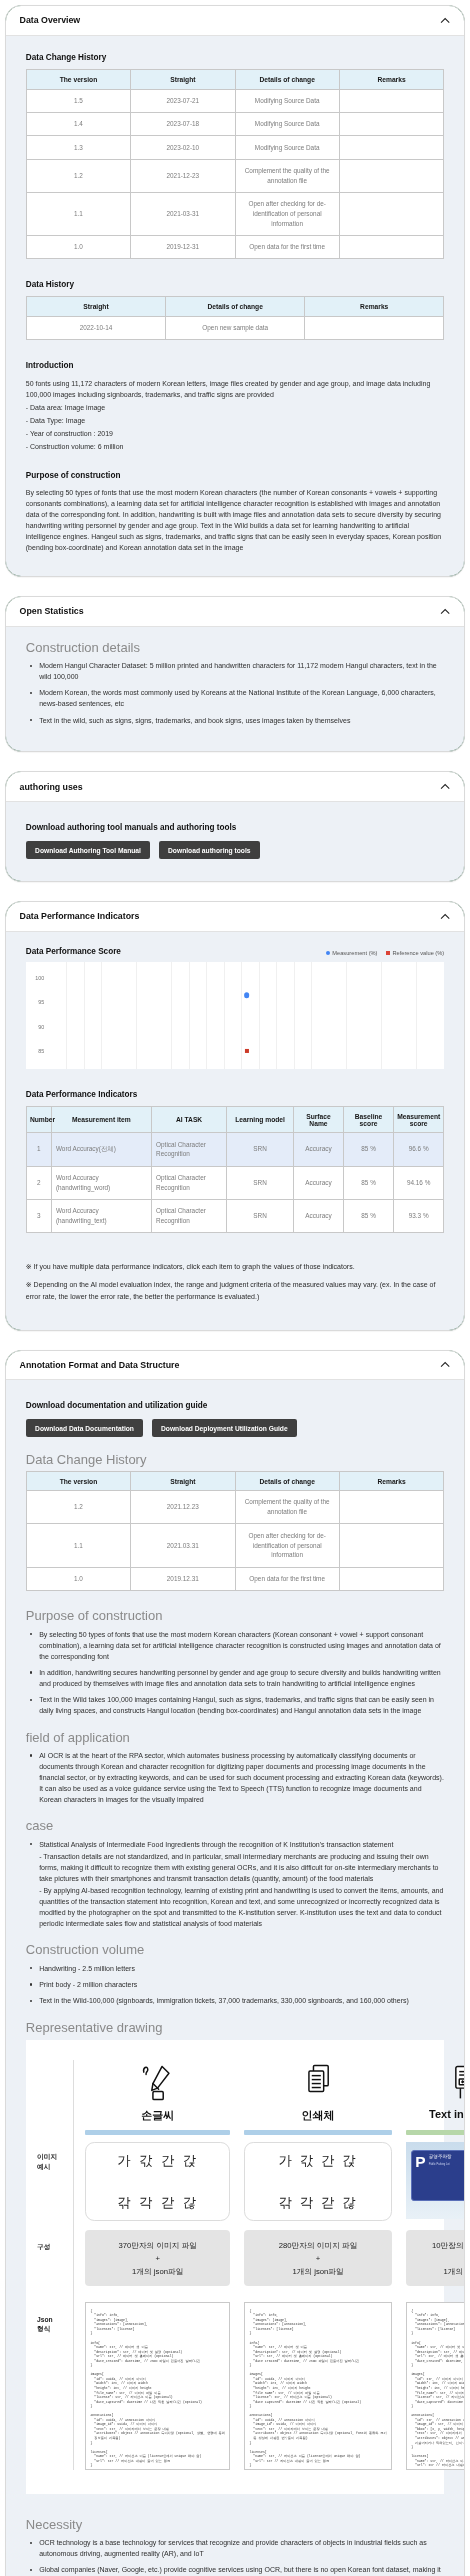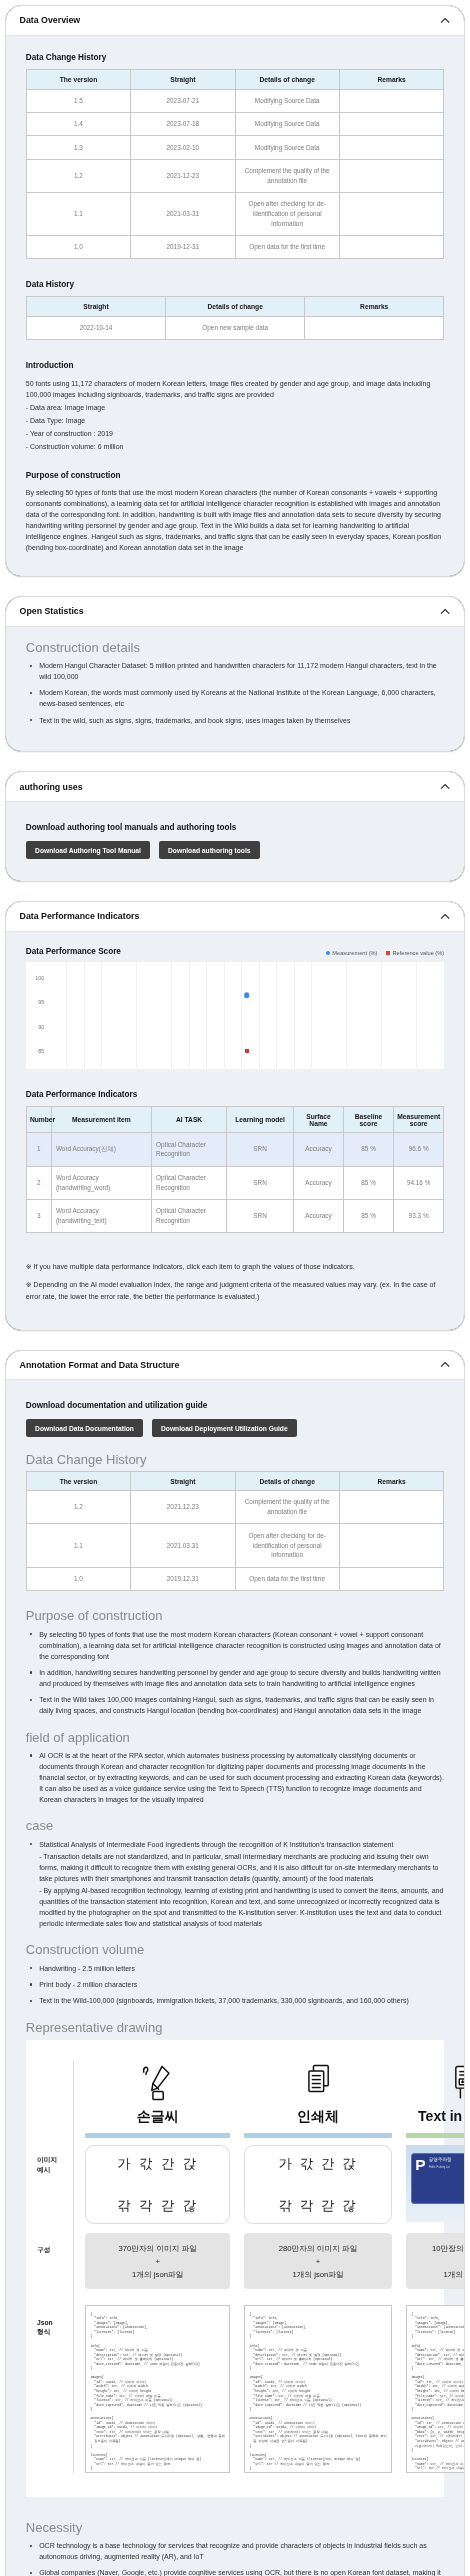--- a/index.html
+++ b/index.html
@@ -40,21 +40,21 @@
   .pt-red{width:4.1px;height:4.1px;background:#cc3a28;}
   .note{font-size:7px;color:#2a2a2a;line-height:1.6;margin:7.2px 0;}
   .notes{margin-top:28px;}
   tr[data-sel="1"] td{background:#e4ecf9;}
   
   .drawing{background:#fff;margin-top:5.2px;padding:20.6px 12.4px 24px 10.3px;}
   .dgrid{display:grid;grid-template-columns:38px 1fr 1fr 1fr;column-gap:8.2px;}
   .dlabel{border-right:0.5px solid #ddd;font-size:6.7px;font-weight:bold;color:#1a1a1a;padding:3.1px 5.2px 0 1px;line-height:1.4;}
   .dcell{padding:0 3.1px;}
   .icon-wrap{display:flex;justify-content:center;align-items:flex-end;height:43px;}
-  .cname{text-align:center;font-size:14px;font-weight:bold;color:#111;margin:5.2px 0 6.2px 0;}
+  .cname{text-align:center;font-size:11px;font-weight:bold;color:#111;margin:5.2px 0 6.2px 0;}
   .bar{height:5.2px;border-radius:1px;}
   .bar-blue{background:#aecfe8;}
   .bar-green{background:#b7d7a9;}
   .samplebox{margin-top:7.2px;height:77px;background:#fff;border:1px solid #dcdcdc;border-radius:9.3px;display:flex;flex-direction:column;justify-content:center;align-items:center;gap:24px;font-size:13.4px;color:#222;letter-spacing:2.1px;}
   .photo{margin-top:7.2px;height:77px;position:relative;overflow:hidden;background:linear-gradient(#c9dcec,#e9f1f7);}
   .psign{position:absolute;left:4%;top:10%;width:58%;height:66%;background:#2b3e8c;border:1.5px solid #5a6fb8;border-radius:3.1px;color:#fff;display:flex;align-items:flex-start;padding:3.1px;box-sizing:border-box;}
   .psign .pbig{font-size:15.5px;font-weight:bold;line-height:1;}
   .psign .ptxt{font-size:4.6px;margin-left:3.1px;line-height:1.5;}
   .psub{font-size:2.6px;color:#cdd6f2;}
   .compbox{margin-top:9.3px;background:#e4e4e4;border-radius:4.1px;padding:8.2px 4.1px;text-align:center;font-size:7.7px;color:#1c1c1c;line-height:1.7;}

